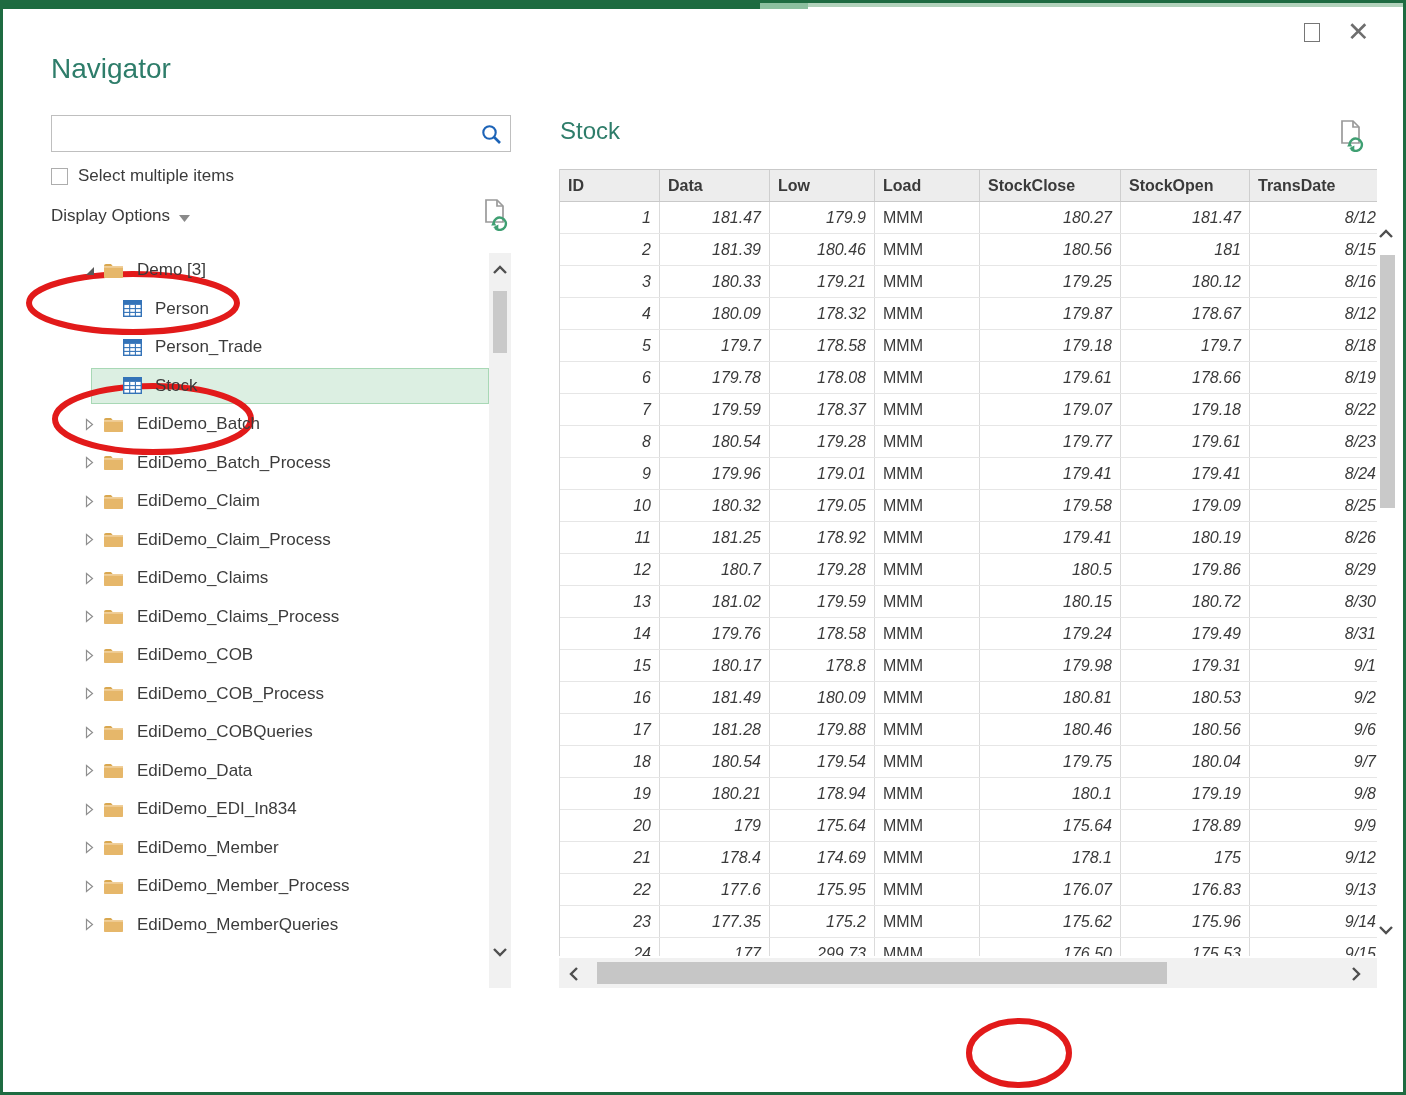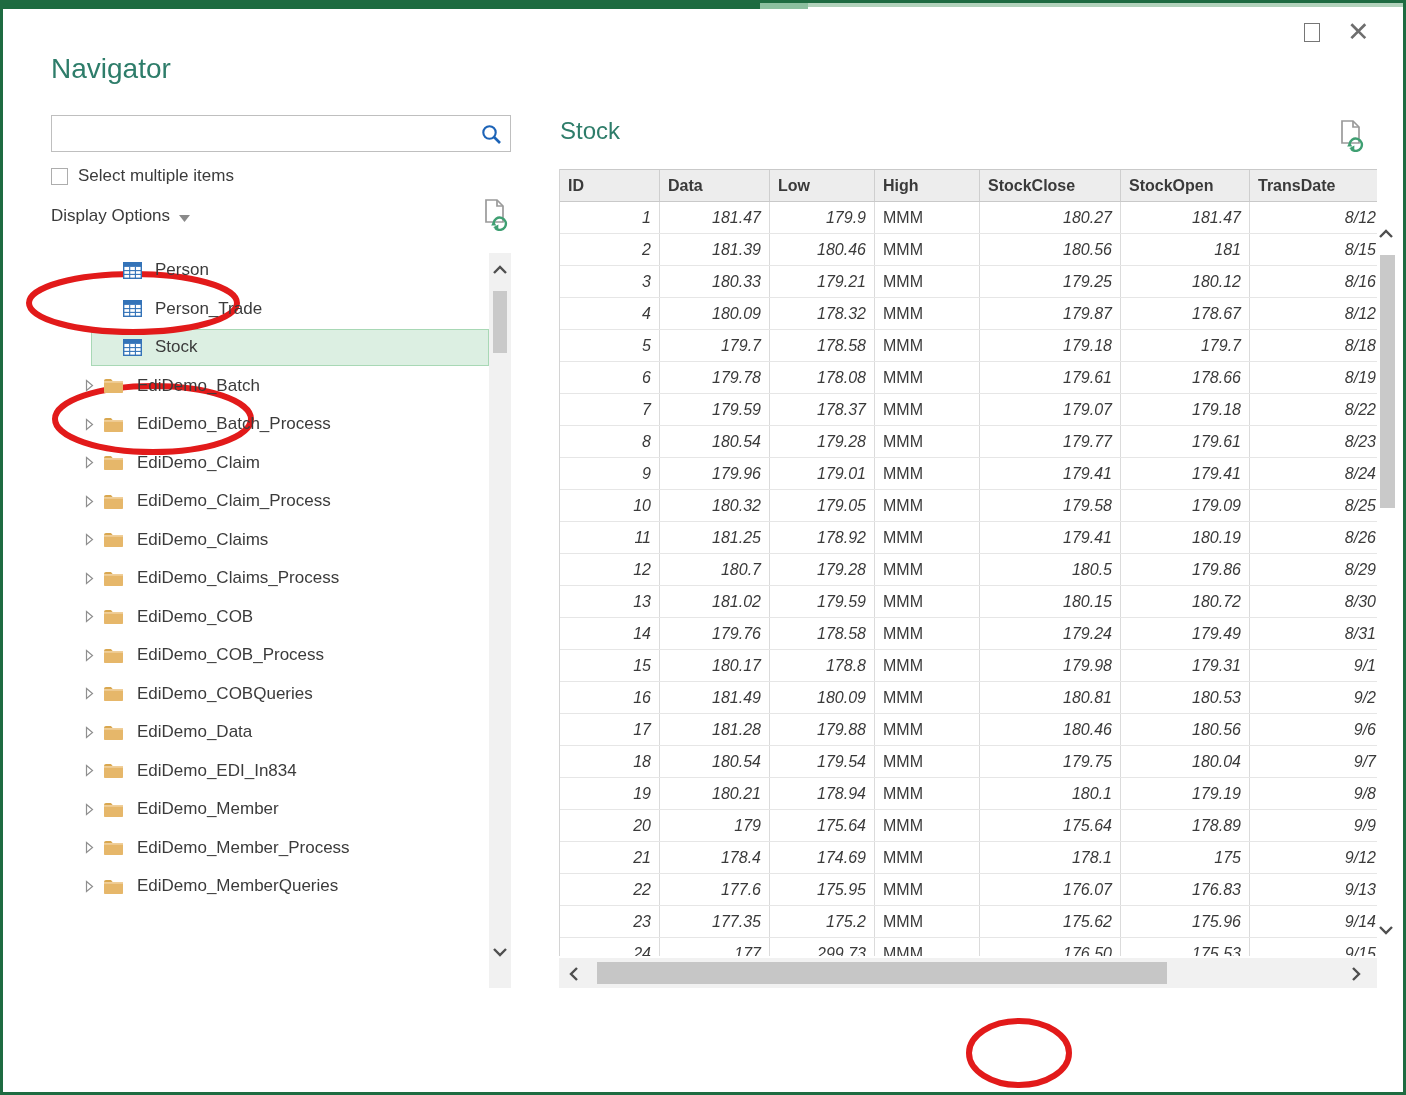--- a/index.html
+++ b/index.html
@@ -117,20 +117,35 @@
 
   <span class="tree-refresh"><svg width="28" height="33" viewBox="0 0 28 33">
         <path d="M5 2 h11 l6 6 v16 h-17 z" fill="#fff" stroke="#9a9a9a" stroke-width="1.7"></path>
         <path d="M16 2 v6 h6" fill="none" stroke="#9a9a9a" stroke-width="1.7"></path>
         <path d="M12.5 25.5 a6.2 6.2 0 1 1 1.6 4.4" fill="none" stroke="#3f9f72" stroke-width="2.4"></path>
         <polygon points="10.2,27.5 15.2,27.5 12.7,22.8" fill="#3f9f72"></polygon>
         <polygon points="12.2,29.2 17.2,31.8 17.4,26.4" fill="#3f9f72"></polygon>
       </svg></span>
 
   <div class="tree">
+      <div class="tree-row lvl1">
+        <span class="caret">
+          <svg width="11" height="11" viewBox="0 0 11 11">
+            <polygon points="10,2 10,10 2,10" fill="#595959"></polygon>
+          </svg>
+        </span>
+        <span class="ticon">
+          <svg width="21" height="17" viewBox="0 0 21 17">
+            <path d="M1 4 q0-2 2-2 h5 l2 2.5 h-9 z" fill="#d9a74f"></path>
+            <rect x="1" y="4" width="19" height="12" rx="0.8" fill="#e6b76a"></rect>
+            <rect x="1" y="4" width="19" height="1.8" fill="#f0cf9a"></rect>
+          </svg>
+        </span>
+        <span class="tlabel">Demo [3]</span>
+      </div>
       <div class="tree-row lvl2">
         <span class="ticon">
           <svg width="19" height="17" viewBox="0 0 19 17">
             <rect x="0.7" y="0.7" width="17.6" height="15.6" fill="#fff" stroke="#3473b8" stroke-width="1.4"></rect>
             <rect x="0.7" y="0.7" width="17.6" height="4.2" fill="#3473b8"></rect>
             <line x1="6.7" y1="4.9" x2="6.7" y2="16.3" stroke="#3473b8" stroke-width="1.1"></line>
             <line x1="12.4" y1="4.9" x2="12.4" y2="16.3" stroke="#3473b8" stroke-width="1.1"></line>
             <line x1="0.7" y1="8.6" x2="18.3" y2="8.6" stroke="#3473b8" stroke-width="1.1"></line>
             <line x1="0.7" y1="12.4" x2="18.3" y2="12.4" stroke="#3473b8" stroke-width="1.1"></line>
           </svg>
@@ -398,21 +413,21 @@
         <path d="M12.5 25.5 a6.2 6.2 0 1 1 1.6 4.4" fill="none" stroke="#3f9f72" stroke-width="2.4"></path>
         <polygon points="10.2,27.5 15.2,27.5 12.7,22.8" fill="#3f9f72"></polygon>
         <polygon points="12.2,29.2 17.2,31.8 17.4,26.4" fill="#3f9f72"></polygon>
       </svg></span>
 
   <div class="preview-table">
       <div class="tr head">
         <div class="td" style="width: 100px;">ID</div>
         <div class="td" style="width: 110px;">Data</div>
         <div class="td" style="width: 105px;">Low</div>
-        <div class="td" style="width: 105px;">High</div>
+        <div class="td" style="width: 105px;">Load</div>
         <div class="td" style="width: 141px;">StockClose</div>
         <div class="td" style="width: 129px;">StockOpen</div>
         <div class="td" style="width: 128px;">TransDate</div>
       </div>
       <div class="tr body">
         <div class="td num" style="width: 100px;">1</div>
         <div class="td num" style="width: 110px;">181.47</div>
         <div class="td num" style="width: 105px;">179.9</div>
         <div class="td txt" style="width: 105px;">MMM</div>
         <div class="td num" style="width: 141px;">180.27</div>

